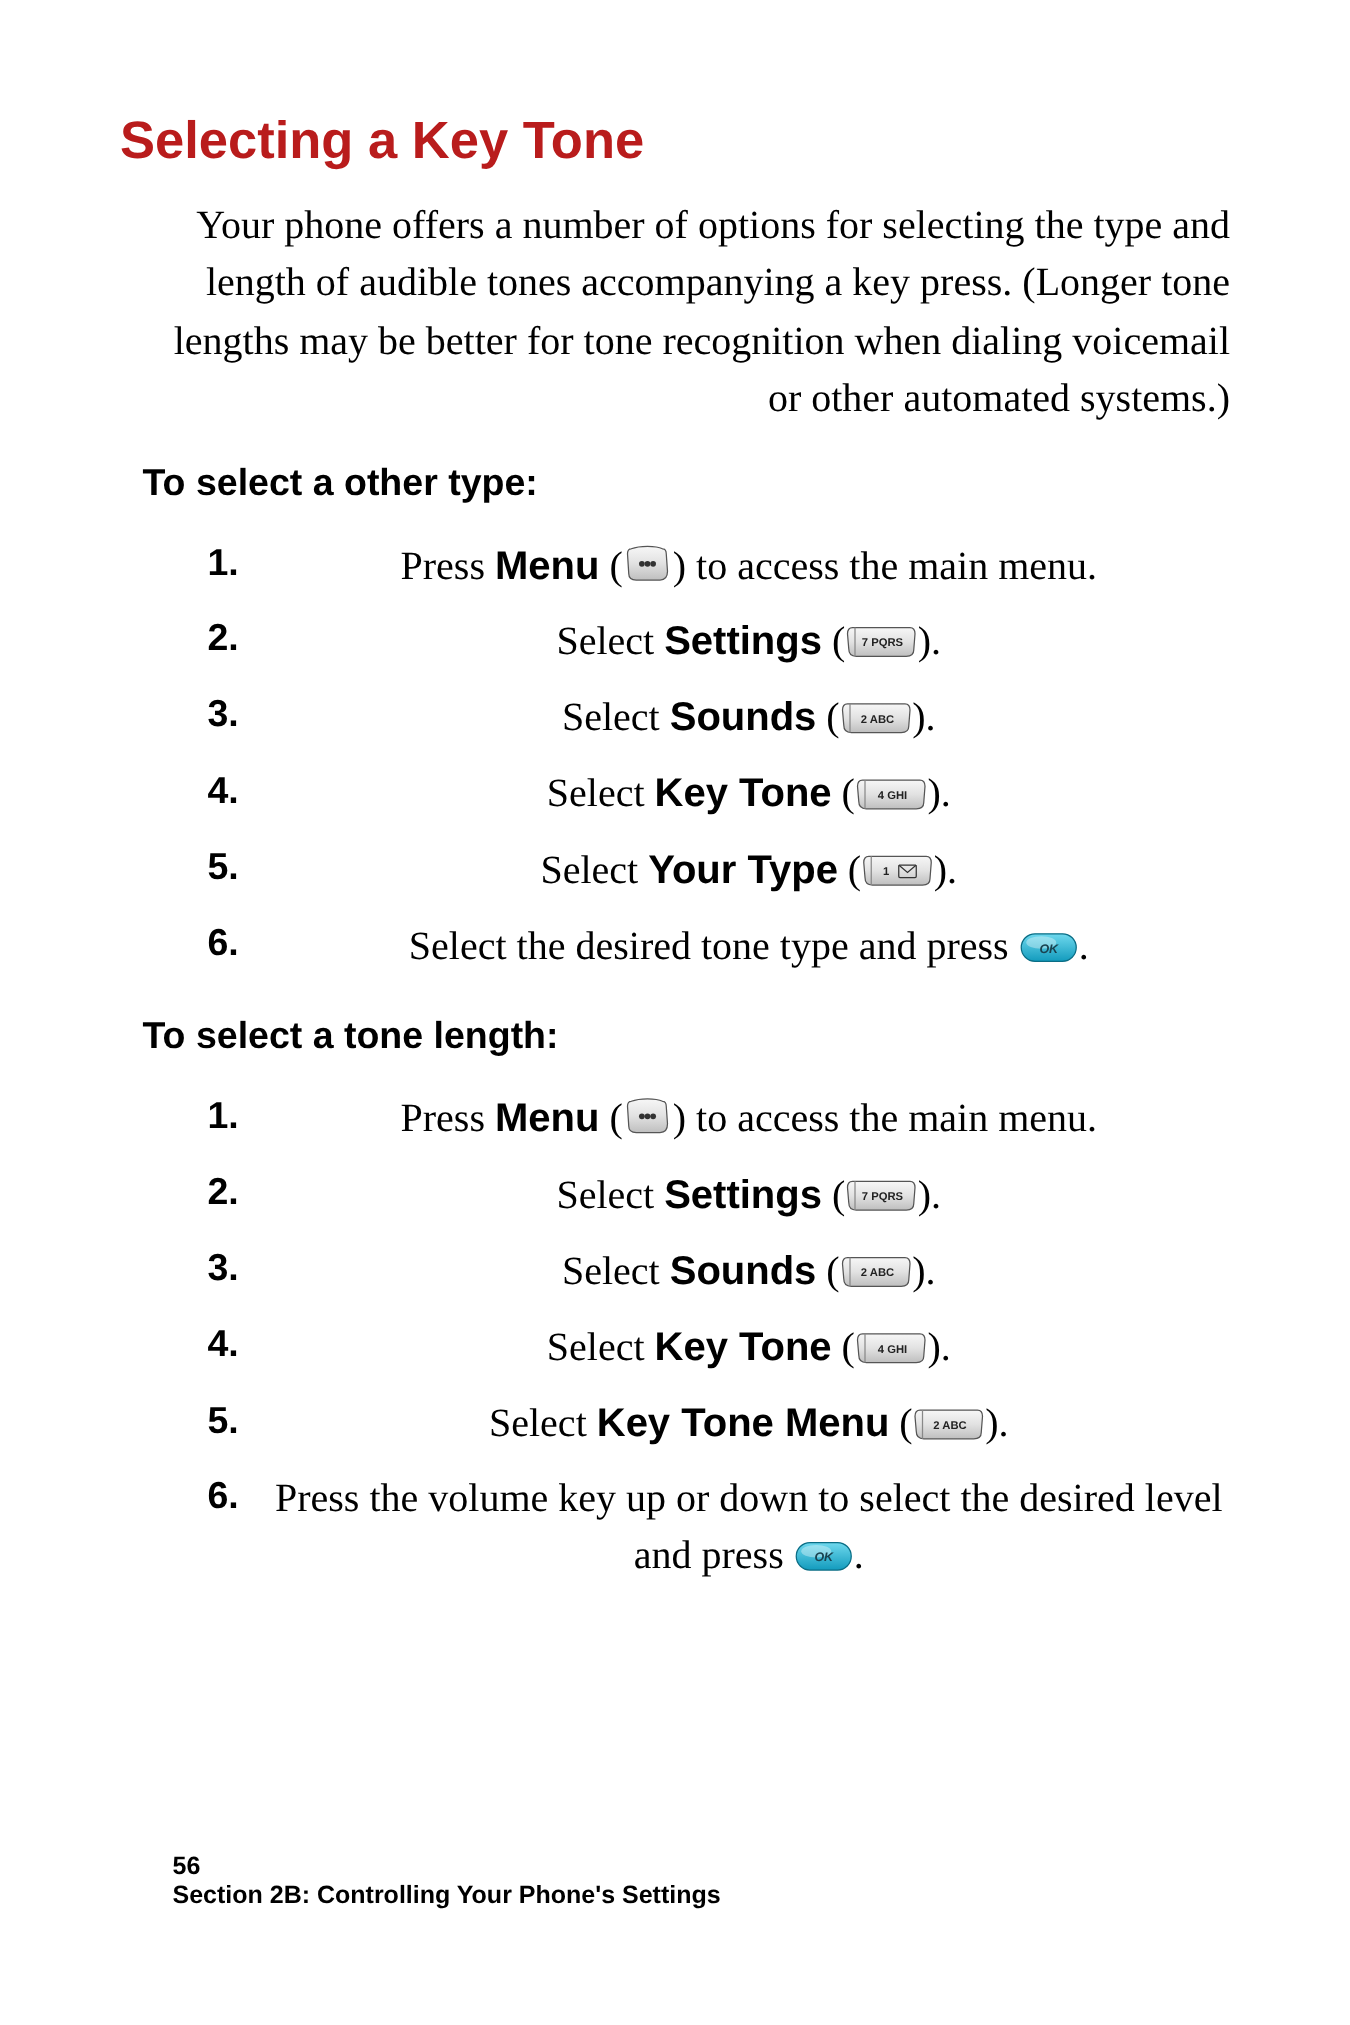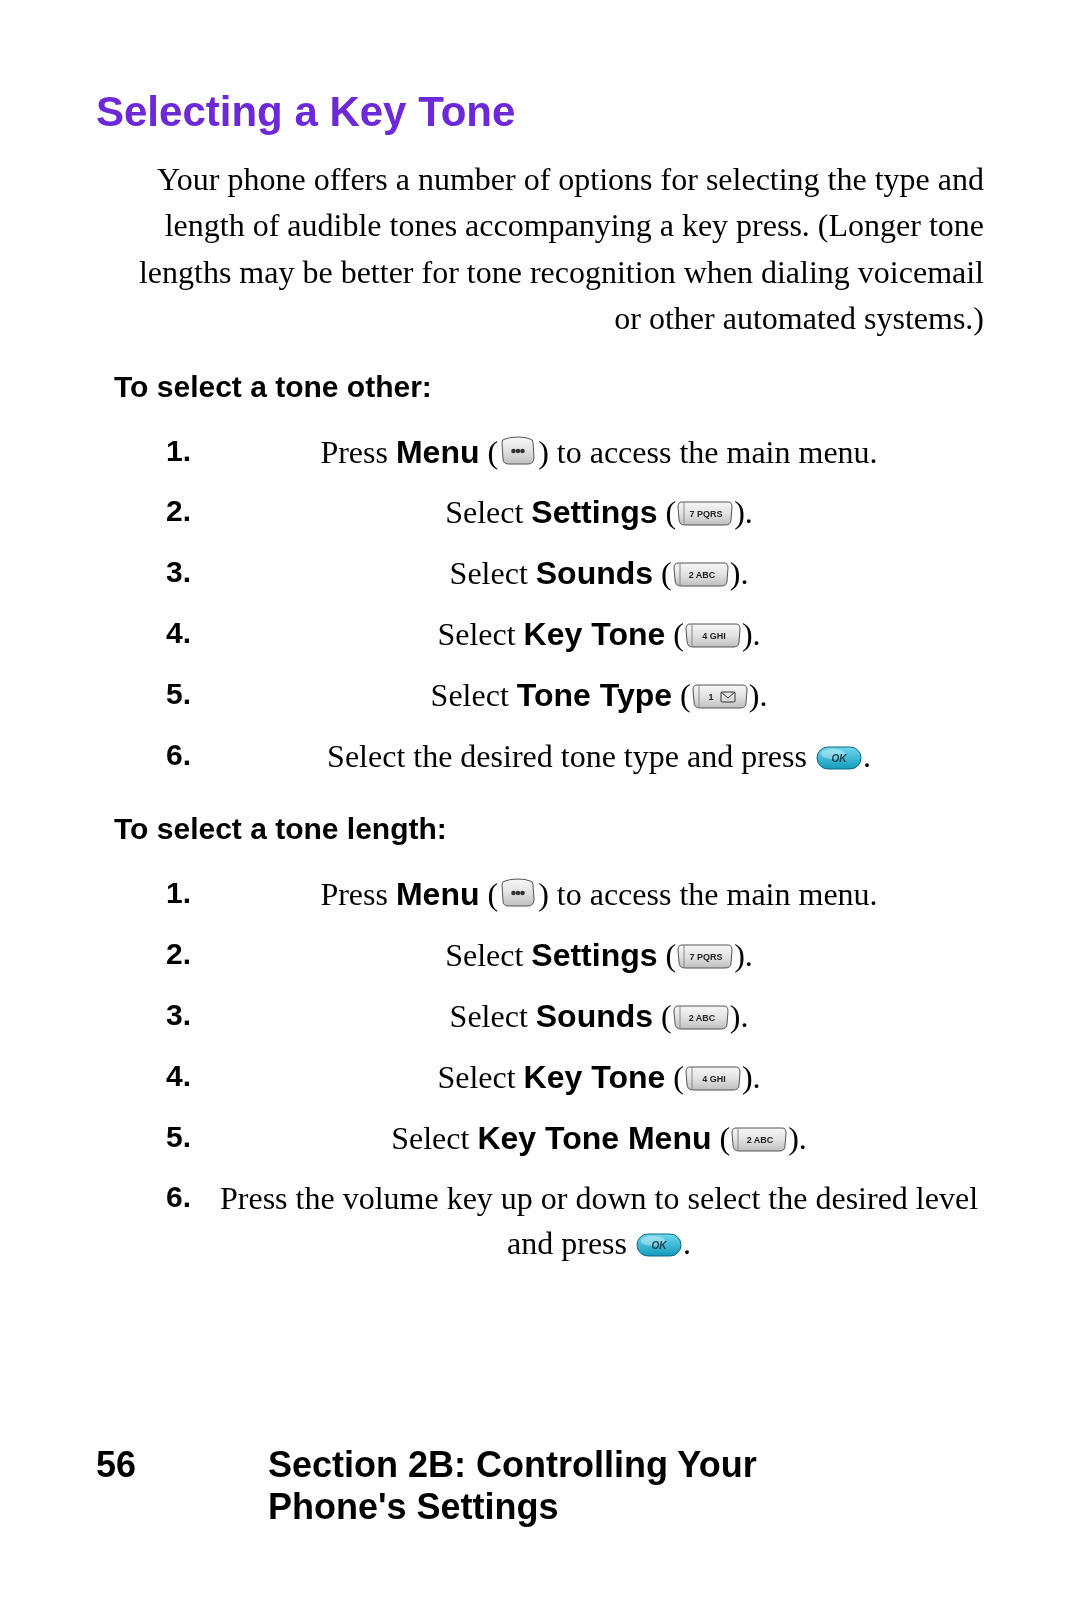--- a/index.html
+++ b/index.html
@@ -12,21 +12,21 @@
     position:relative;
     box-sizing:border-box;
   }
   .page{
     box-sizing:border-box;
     padding:88px 96px 0 96px;
   }
   h1.title{
     font-family:"Helvetica Neue",Helvetica,Arial,sans-serif;
     font-weight:700;
-    color:#6d28d9;
+    color:#b91c1c;
     font-size:42px;
     margin:0 0 20px 0;
     letter-spacing:0px;
   }
   p.intro{
     font-size:32px;
     line-height:1.45;
     margin:0 0 28px 0;
     padding-left:18px;
     text-align:right;
@@ -97,23 +97,24 @@
   }
   .footer{
     position:absolute;
     left:0;
     bottom:92px;
     width:896px;
     box-sizing:border-box;
     padding:0 96px;
     font-family:"Helvetica Neue",Helvetica,Arial,sans-serif;
     font-weight:700;
-    font-size:36px;
+    font-size:20px;
     display:flex;
     align-items:baseline;
+    flex-direction:column;
   }
   .footer .pnum{min-width:130px;}
   .footer .ftext{flex:1;text-align:left;margin-left:42px;}
 </style>
 </head>
 <body>
 
 <svg width="0" height="0" style="position:absolute">
   <defs>
     <linearGradient id="keyGrad" x1="0" y1="0" x2="0" y2="1">
@@ -132,21 +133,21 @@
     </linearGradient>
   </defs>
 </svg>
 
 <div class="page">
 
   <h1 class="title">Selecting a Key Tone</h1>
 
   <p class="intro">Your phone offers a number of options for selecting the type and length of audible tones accompanying a key press. (Longer tone lengths may be better for tone recognition when dialing voicemail or other automated systems.)</p>
 
-  <div class="sub">To select a tone other:</div>
+  <div class="sub">To select a other type:</div>
 
   <ol class="steps">
     <li>
       <span>Press </span><span class="b">Menu</span><span> (</span><span class="icon">
         <svg width="40" height="34" viewBox="0 0 40 34">
           <path d="M7 5 Q4 5 4 9 L5 25 Q5 30 11 30 L30 30 Q36 30 36 23 L35 9 Q35 5 32 5 Q28 3 20 3 Q12 3 7 5 Z" fill="url(#keyGrad)" stroke="#555" stroke-width="1"></path>
           <circle cx="15.5" cy="17" r="2.3" fill="#333"></circle>
           <circle cx="20" cy="17" r="2.3" fill="#333"></circle>
           <circle cx="24.5" cy="17" r="2.3" fill="#333"></circle>
         </svg>
@@ -173,21 +174,21 @@
     <li>
       <span>Select </span><span class="b">Key Tone</span><span> (</span><span class="key">
         <svg width="58" height="30" viewBox="0 0 58 30">
           <path d="M6 4 L52 4 Q56 4 56 9 L55 22 Q55 27 49 27 L9 27 Q3 27 3 21 L2 9 Q2 4 6 4 Z" fill="url(#keyGrad)" stroke="#555" stroke-width="1"></path>
           <path d="M8 4 L8 27" stroke="#888" stroke-width="1"></path>
           <text x="30" y="19" text-anchor="middle" class="ktxt">4 GHI</text>
         </svg>
       </span><span>).</span>
     </li>
     <li>
-      <span>Select </span><span class="b">Tone Type</span><span> (</span><span class="key">
+      <span>Select </span><span class="b">Your Type</span><span> (</span><span class="key">
         <svg width="58" height="30" viewBox="0 0 58 30">
           <path d="M6 4 L52 4 Q56 4 56 9 L55 22 Q55 27 49 27 L9 27 Q3 27 3 21 L2 9 Q2 4 6 4 Z" fill="url(#keyGrad)" stroke="#555" stroke-width="1"></path>
           <path d="M8 4 L8 27" stroke="#888" stroke-width="1"></path>
           <text x="20" y="19" text-anchor="middle" class="ktxt">1</text>
           <rect x="30" y="11" width="14" height="10" rx="1" fill="none" stroke="#333" stroke-width="1"></rect>
           <path d="M30 11 L37 17 L44 11" fill="none" stroke="#333" stroke-width="1"></path>
         </svg>
       </span><span>).</span>
     </li>
     <li>

